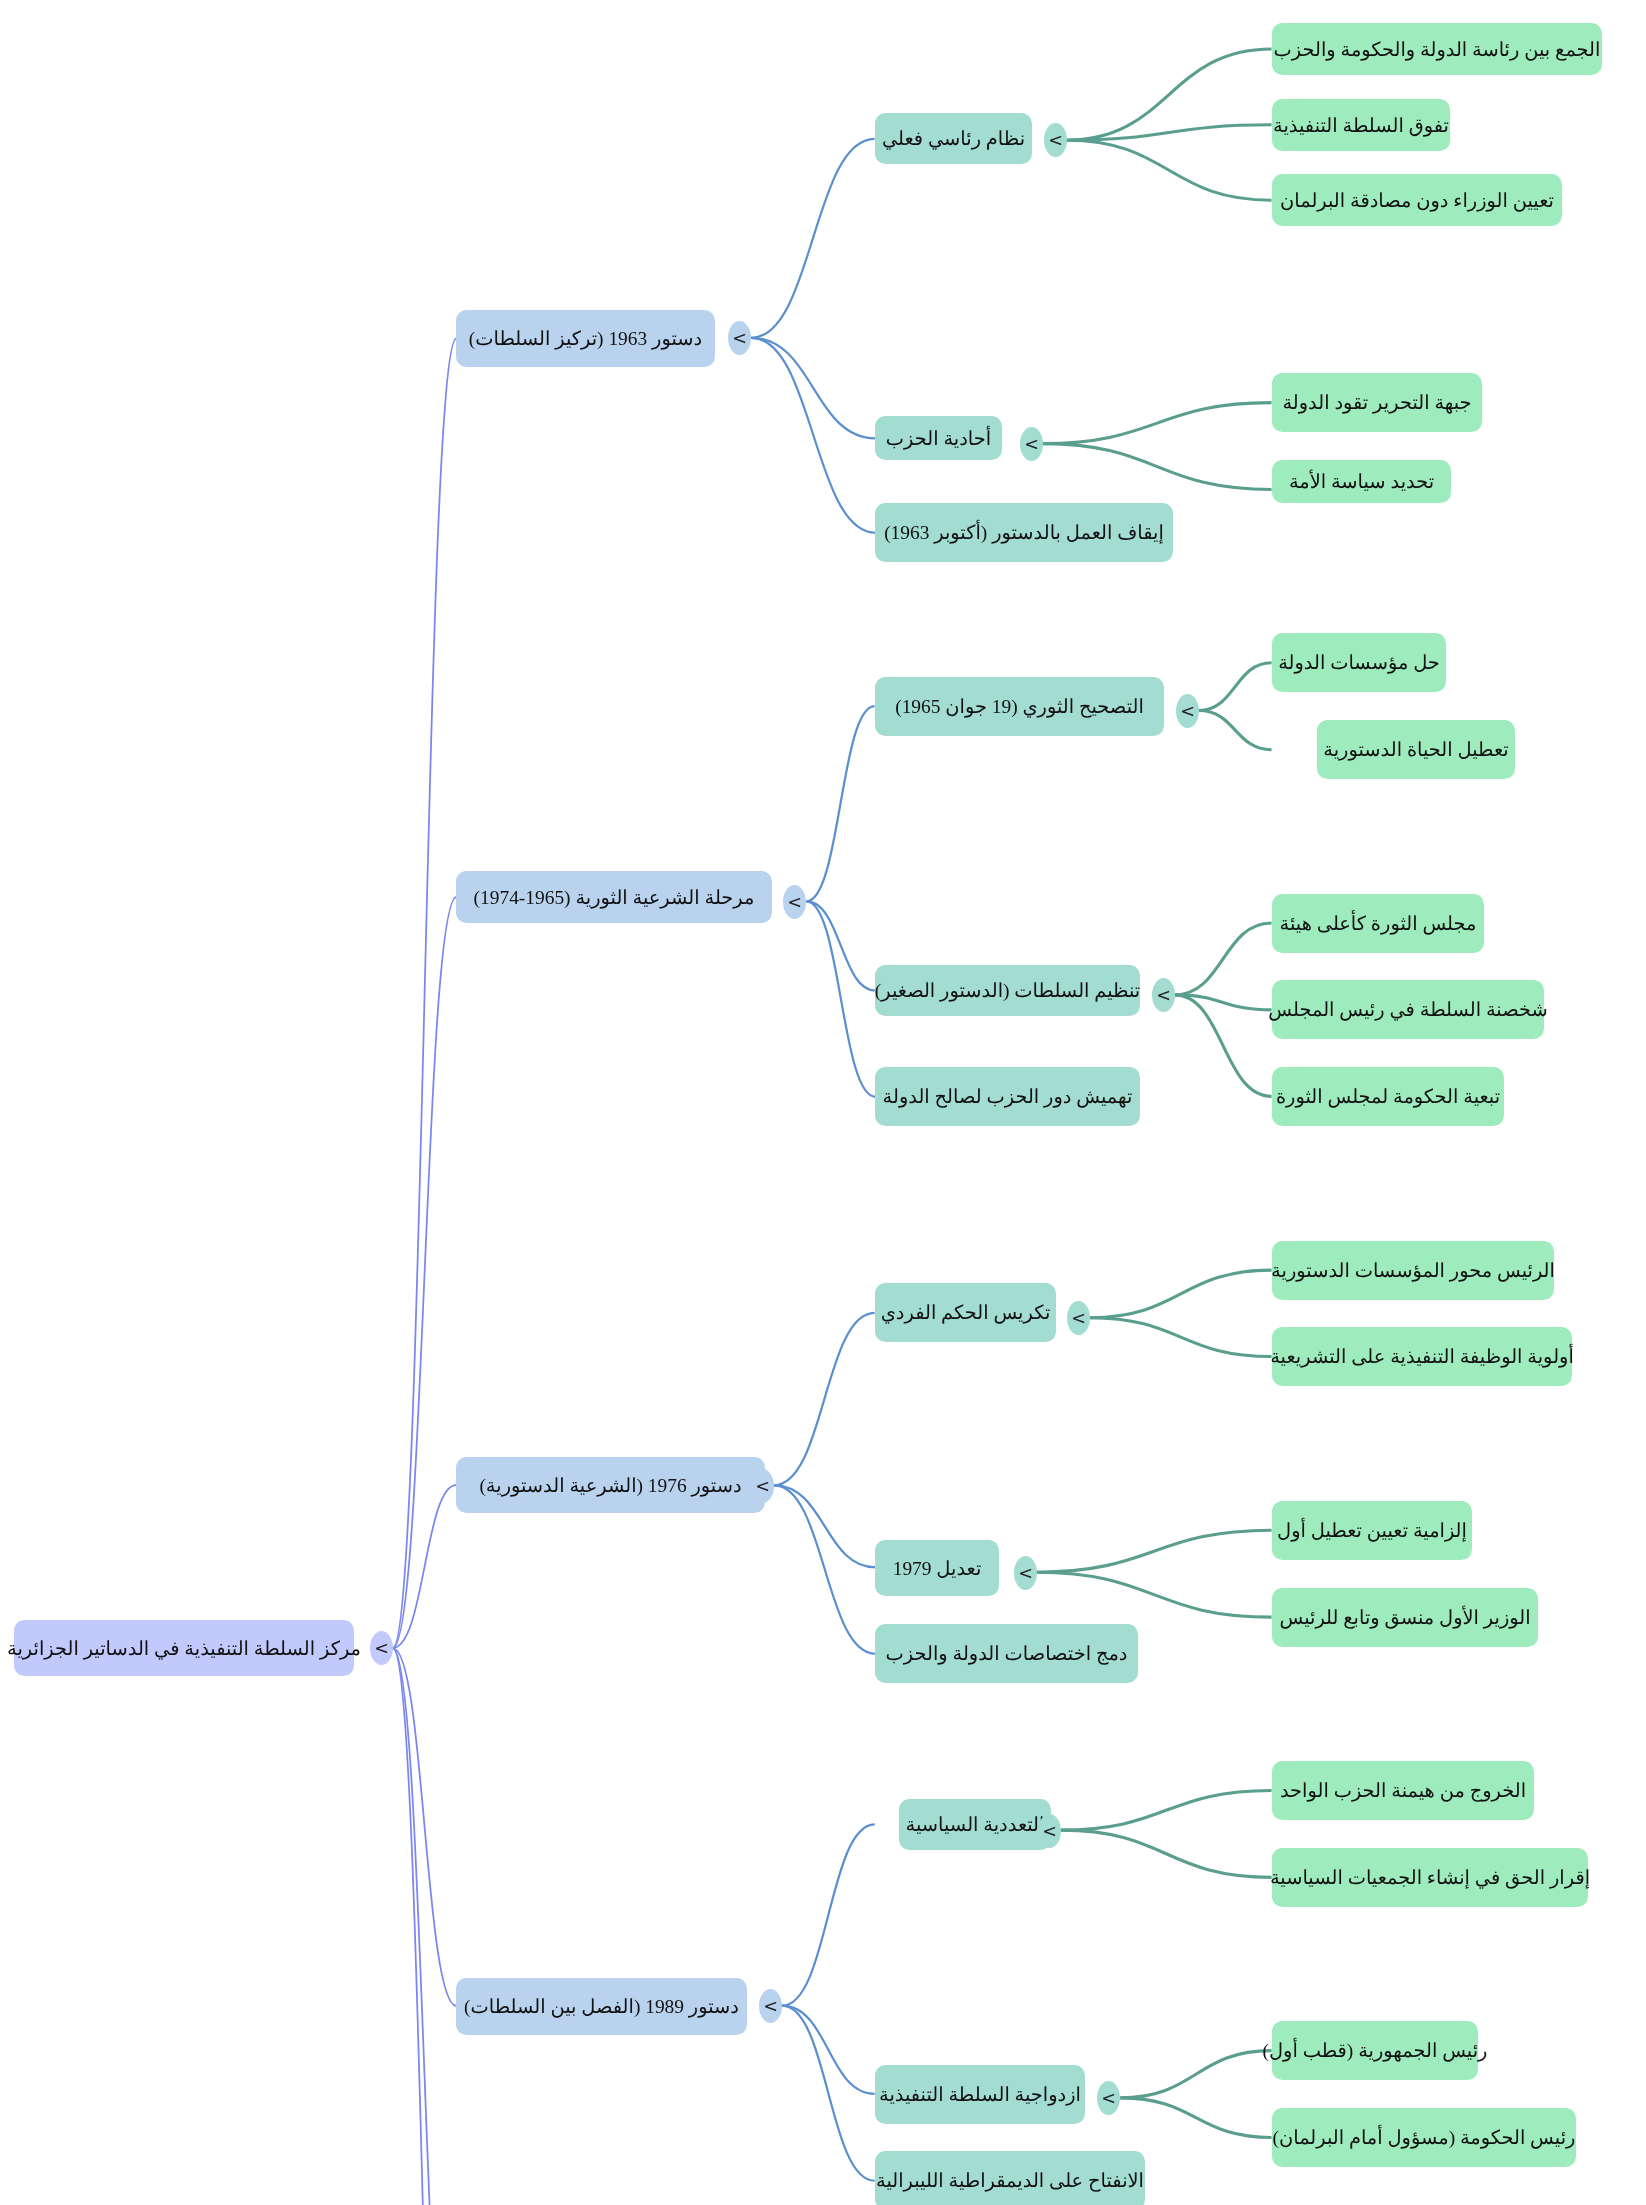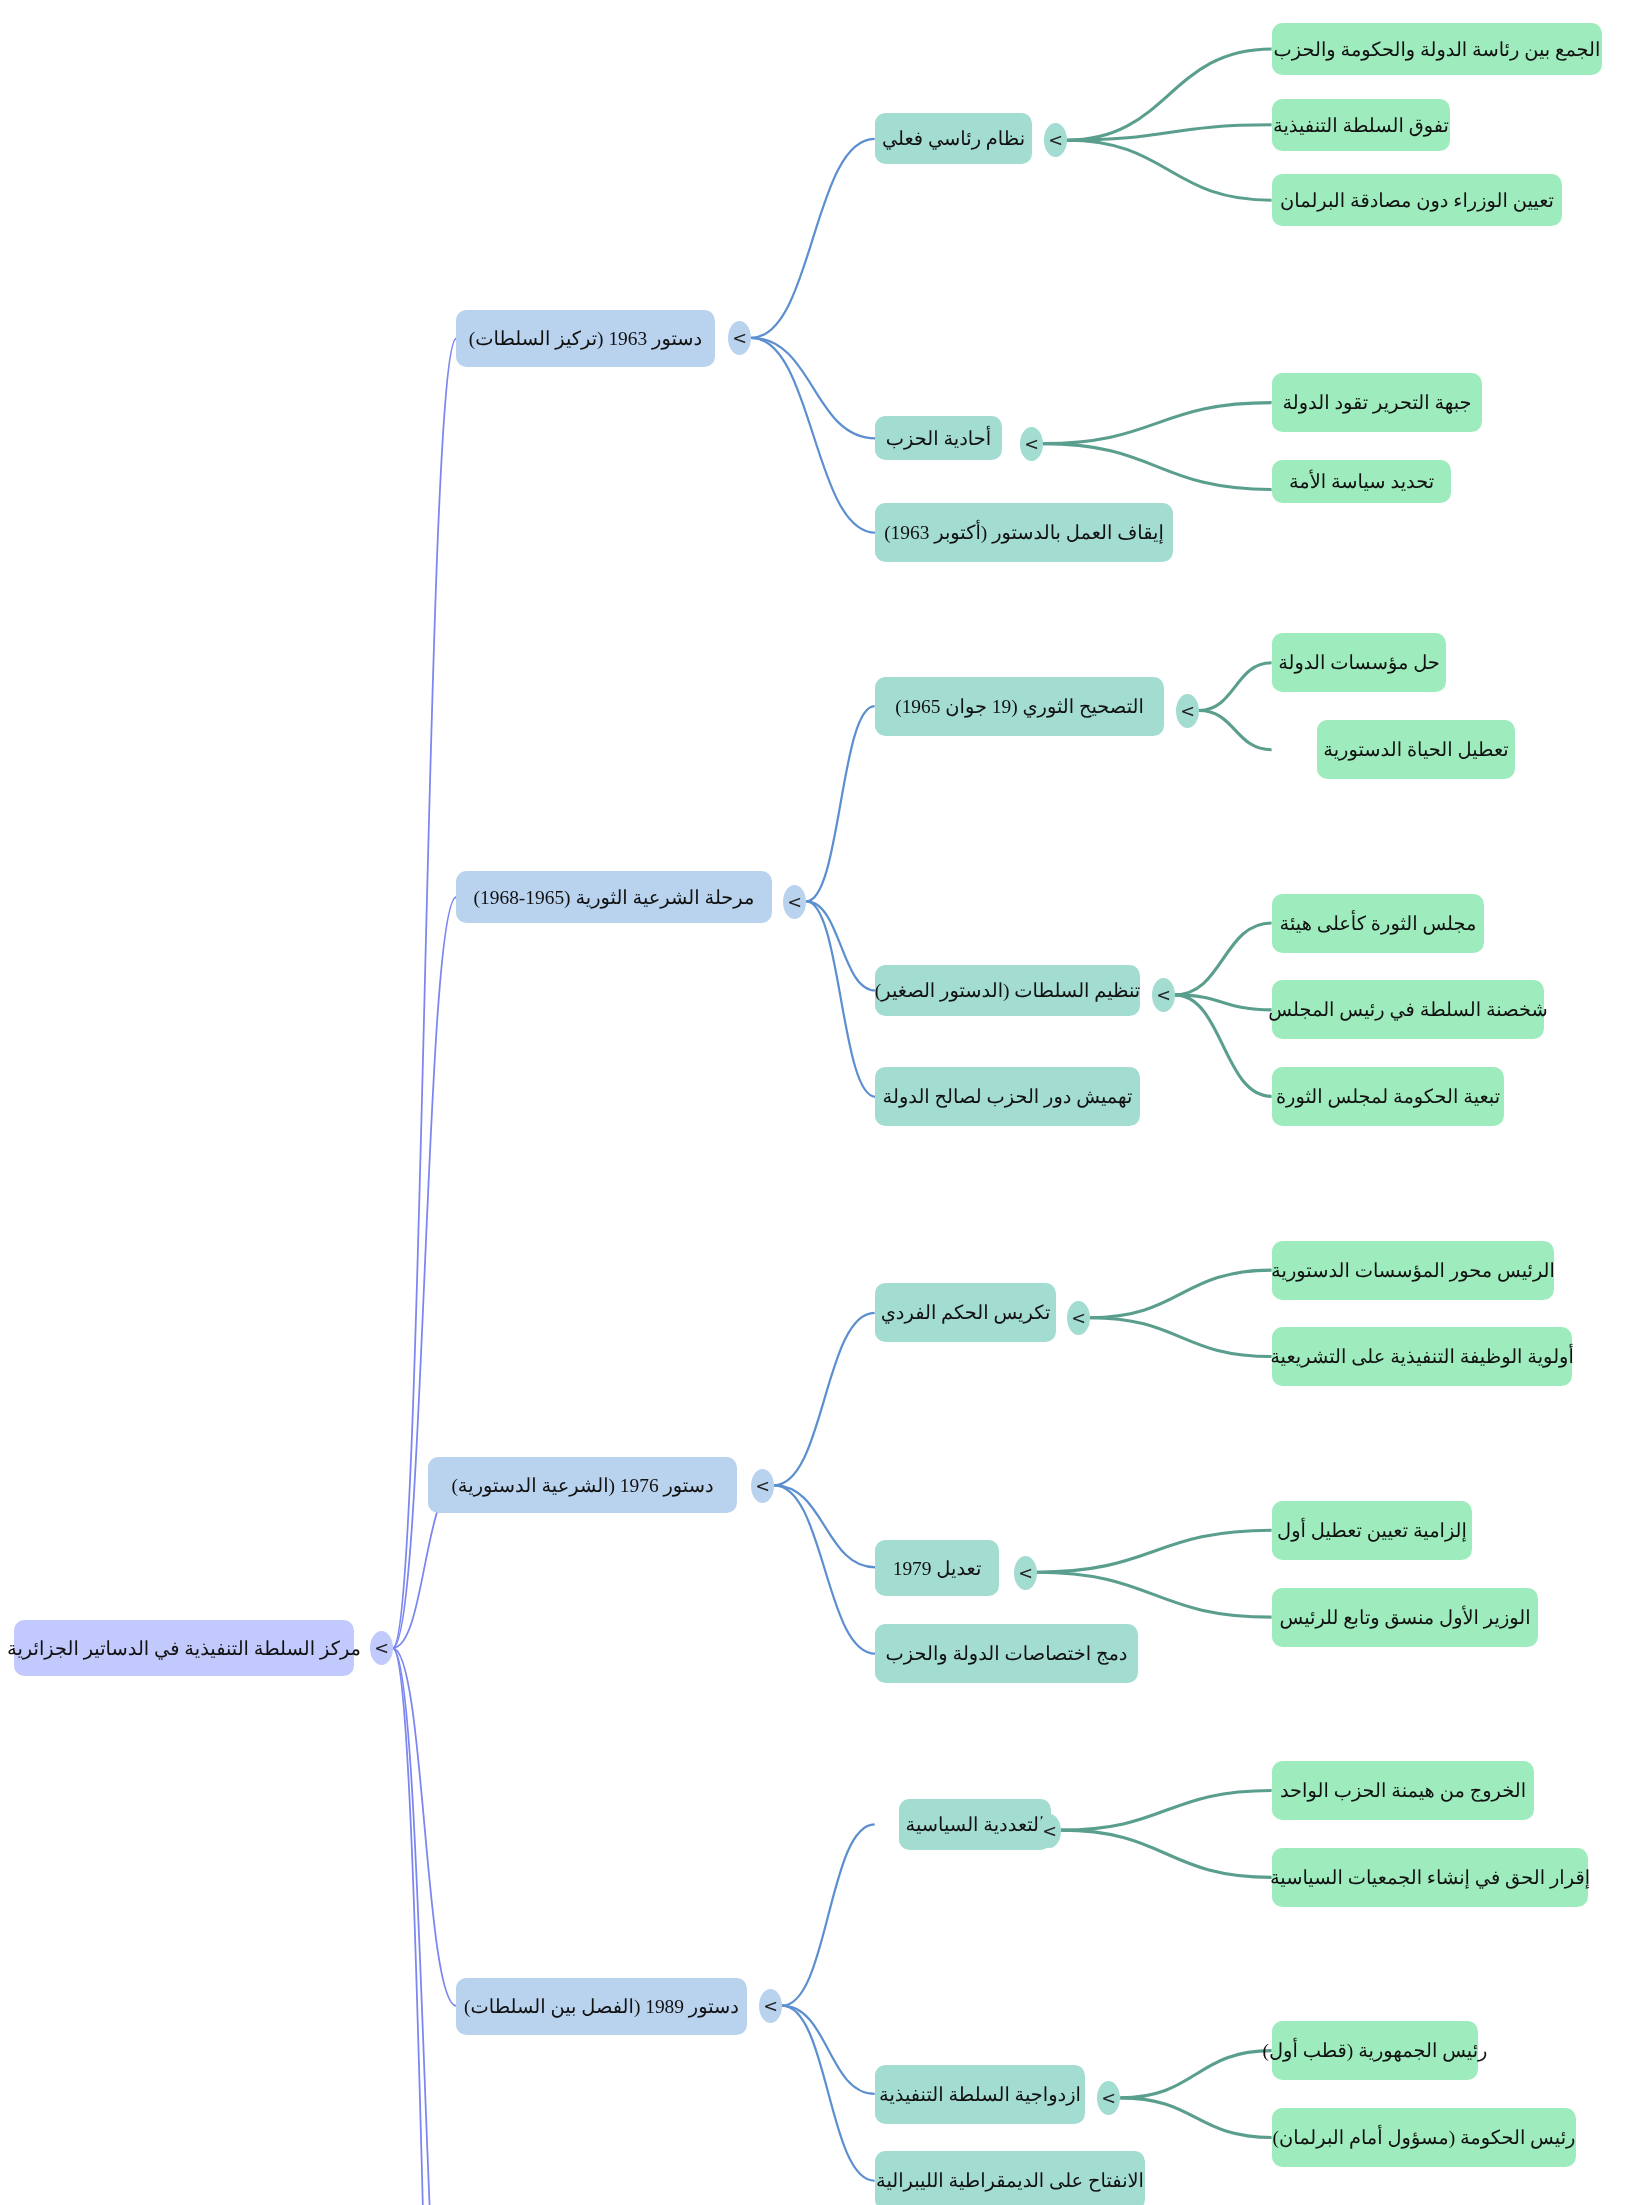--- a/index.html
+++ b/index.html
@@ -82,27 +82,27 @@
   </div>
 
 <div class="node l1" style="left:456px;top:310px;width:259px;height:57px;">
     <span>دستور 1963 (تركيز السلطات)</span>
   </div>
 <div class="toggle t-l1" style="left:728px;top:321px;">
     <span>&lt;</span>
   </div>
 
 <div class="node l1" style="left:456px;top:871px;width:316px;height:52px;">
-    <span>مرحلة الشرعية الثورية (1965-1968)</span>
+    <span>مرحلة الشرعية الثورية (1965-1974)</span>
   </div>
 <div class="toggle t-l1" style="left:783px;top:885px;">
     <span>&lt;</span>
   </div>
 
-<div class="node l1" style="left:428px;top:1457px;width:309px;height:56px;">
+<div class="node l1" style="left:456px;top:1457px;width:309px;height:56px;">
     <span>دستور 1976 (الشرعية الدستورية)</span>
   </div>
 <div class="toggle t-l1" style="left:751px;top:1469px;">
     <span>&lt;</span>
   </div>
 
 <div class="node l1" style="left:456px;top:1978px;width:291px;height:57px;">
     <span>دستور 1989 (الفصل بين السلطات)</span>
   </div>
 <div class="toggle t-l1" style="left:759px;top:1989px;">

